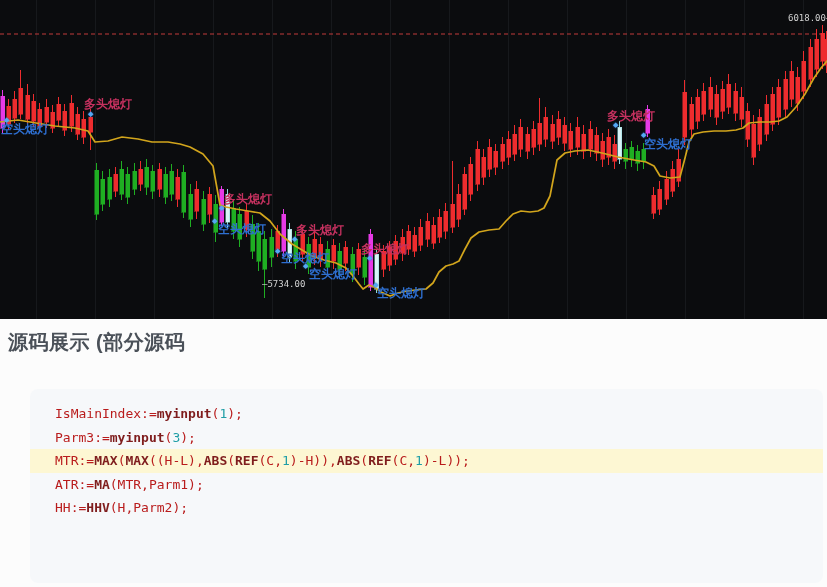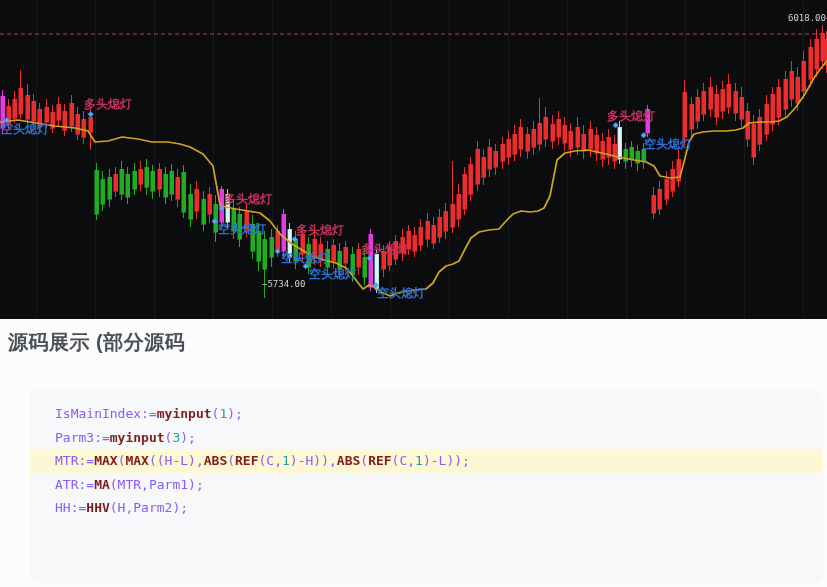--- a/index.html
+++ b/index.html
@@ -14,21 +14,21 @@
   .sig-label.bull{color:#c5315f;}
   .sig-label.bear{color:#2e6fd0;}
   .sig-icon{position:absolute;font-size:7px;line-height:7px;color:#55a9f3;text-shadow:0 0 2px #2e6fd0;}
 
   
   .content{position:relative;width:827px;height:268px;background:#fcfcfc;}
   .heading{padding:10px 0 0 8px;font-size:20px;font-weight:bold;color:#4a5058;letter-spacing:0.5px;}
   .code-panel{position:absolute;left:30px;top:70px;width:793px;height:194px;background:#f6f8fa;border-radius:8px;padding-top:13px;box-sizing:border-box;}
   .code-line{height:23.5px;line-height:23.5px;padding-left:25px;font-family:"DejaVu Sans Mono","Liberation Mono",monospace;font-size:13px;white-space:pre;color:#3a3d44;}
   .code-line.hl{background:#fdf7d3;}
-  .tok-p{color:#8b5cf6;}
+  .tok-p{color:#b91c1c;}
   .tok-f{color:#7f1d1d;font-weight:bold;}
   .tok-n{color:#1f9ea6;}
 </style>
 </head>
 <body>
 
 <div class="chart" id="chart">
   <svg id="chart-svg" width="827" height="319">
       <line x1="36" y1="0" x2="36" y2="319" stroke="#17191c" stroke-width="1" class="grid"></line>
       <line x1="95" y1="0" x2="95" y2="319" stroke="#17191c" stroke-width="1" class="grid"></line>

